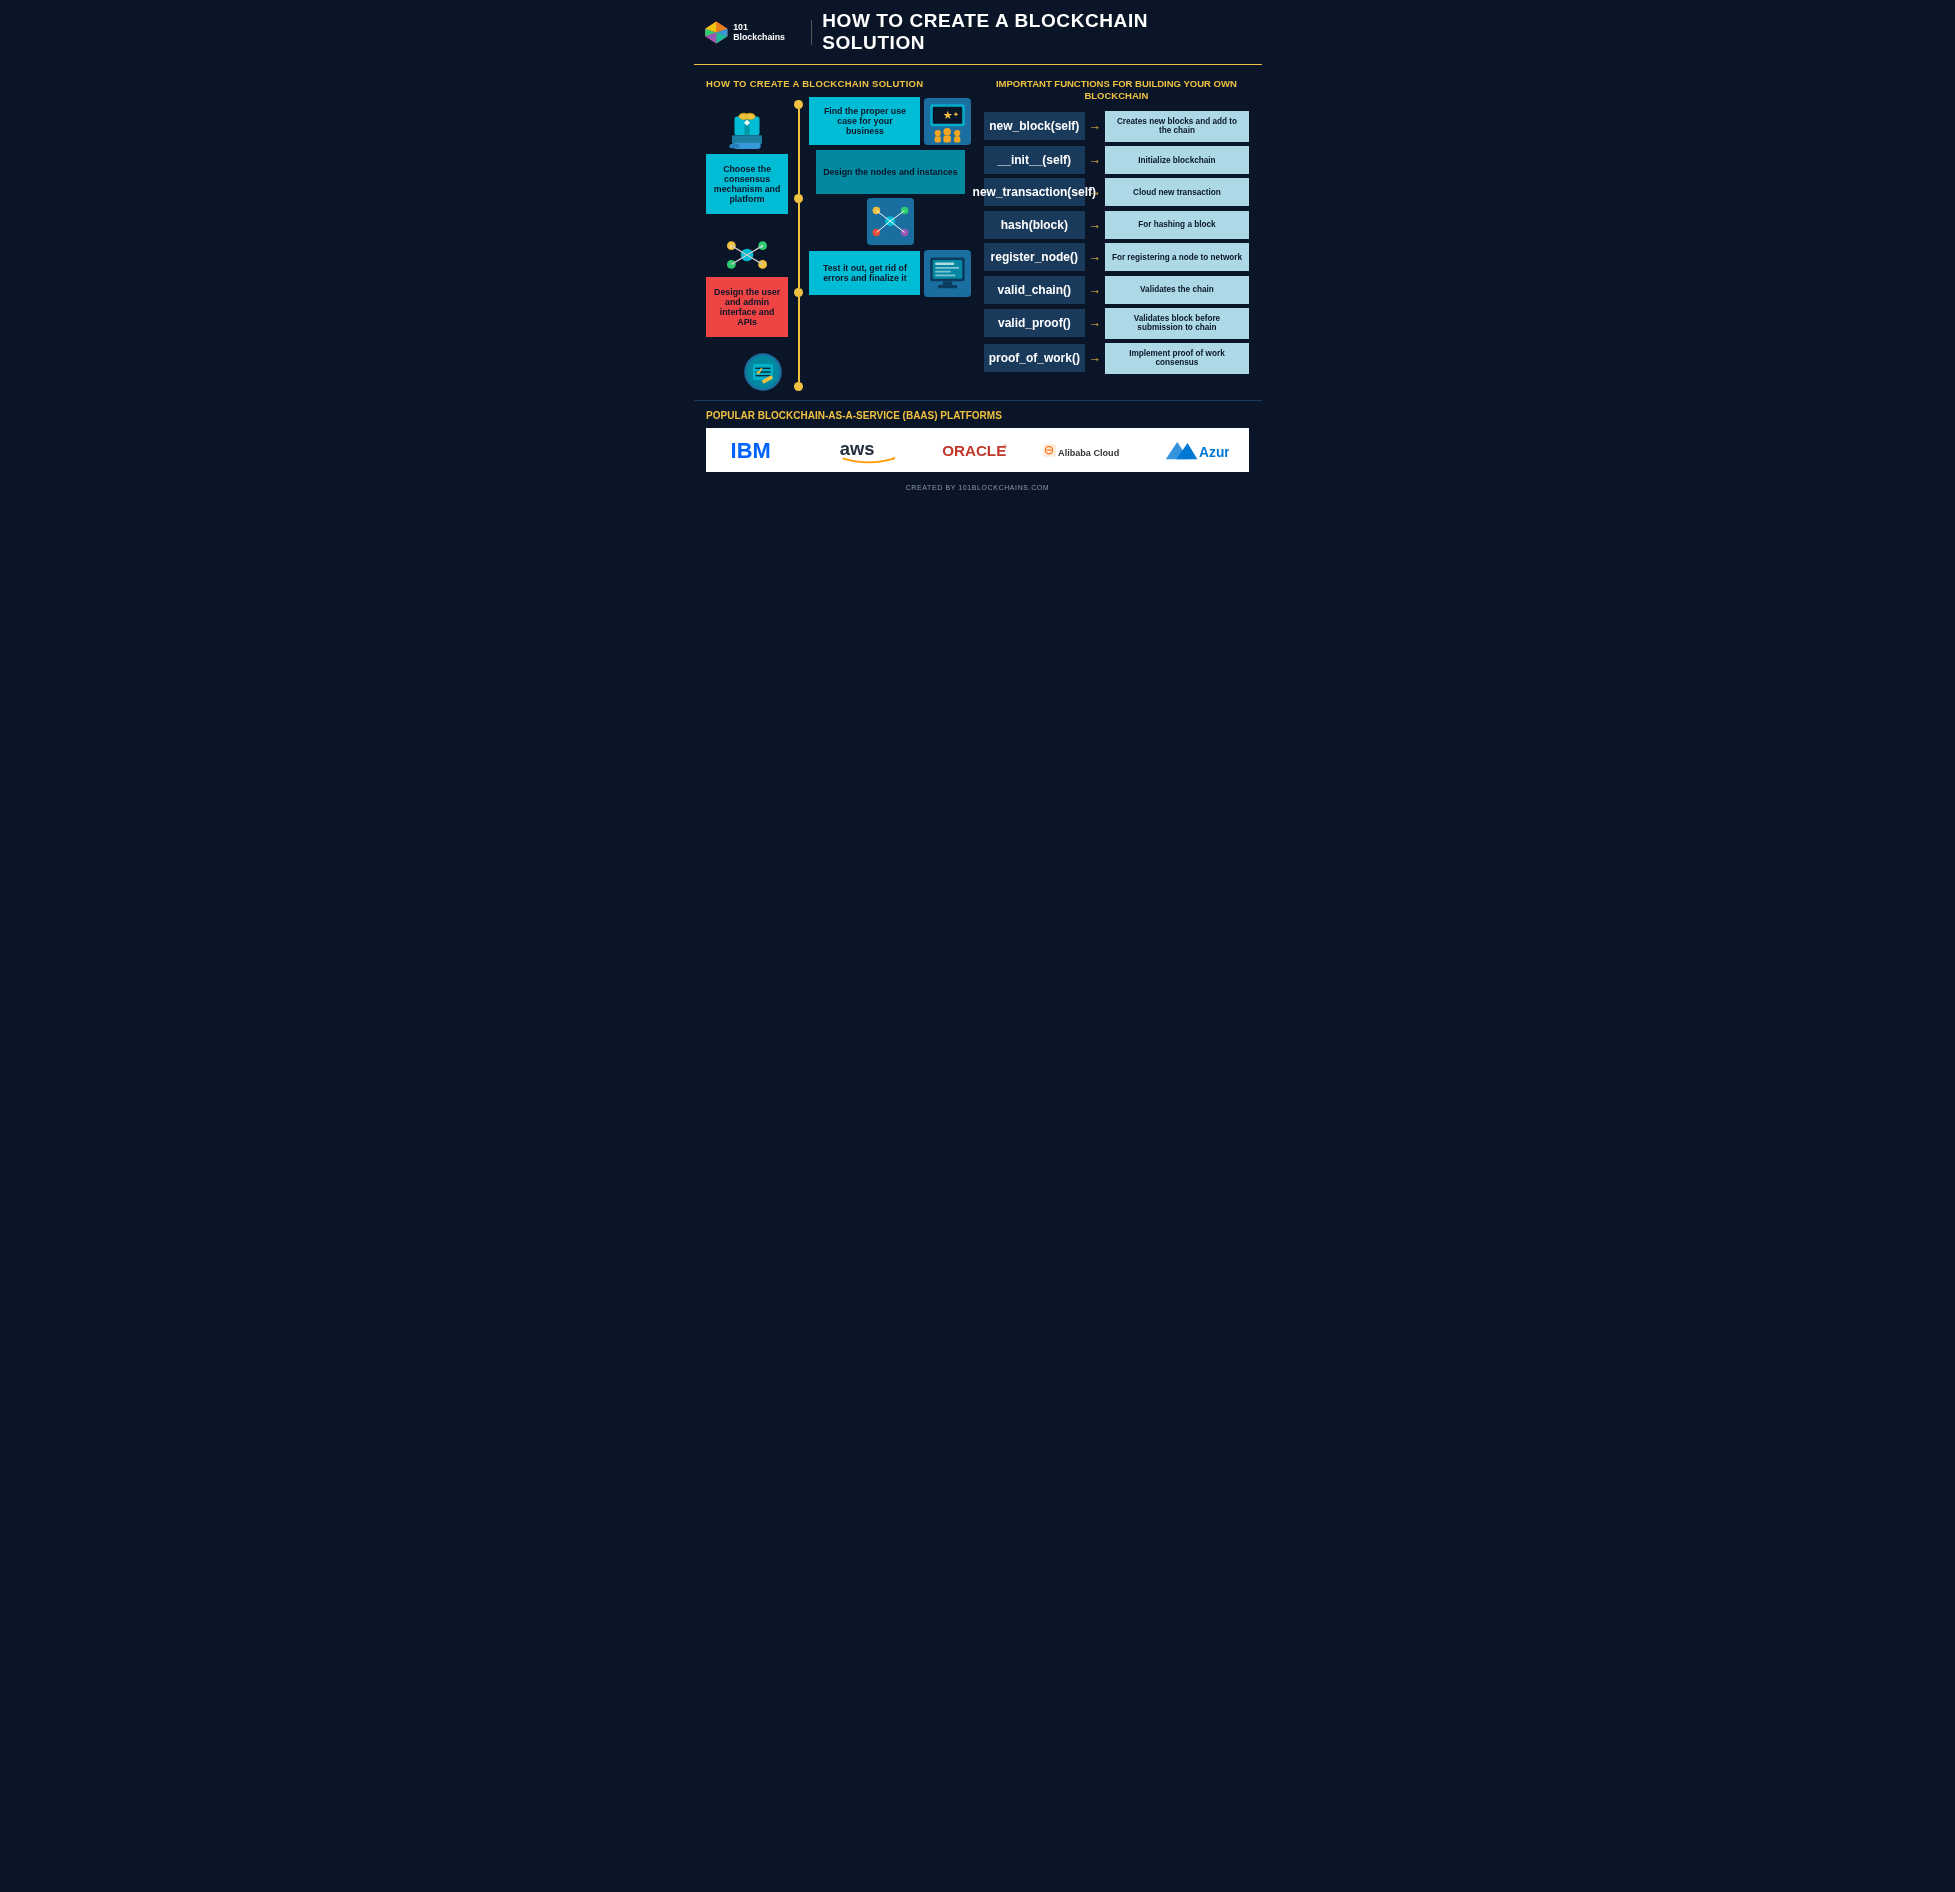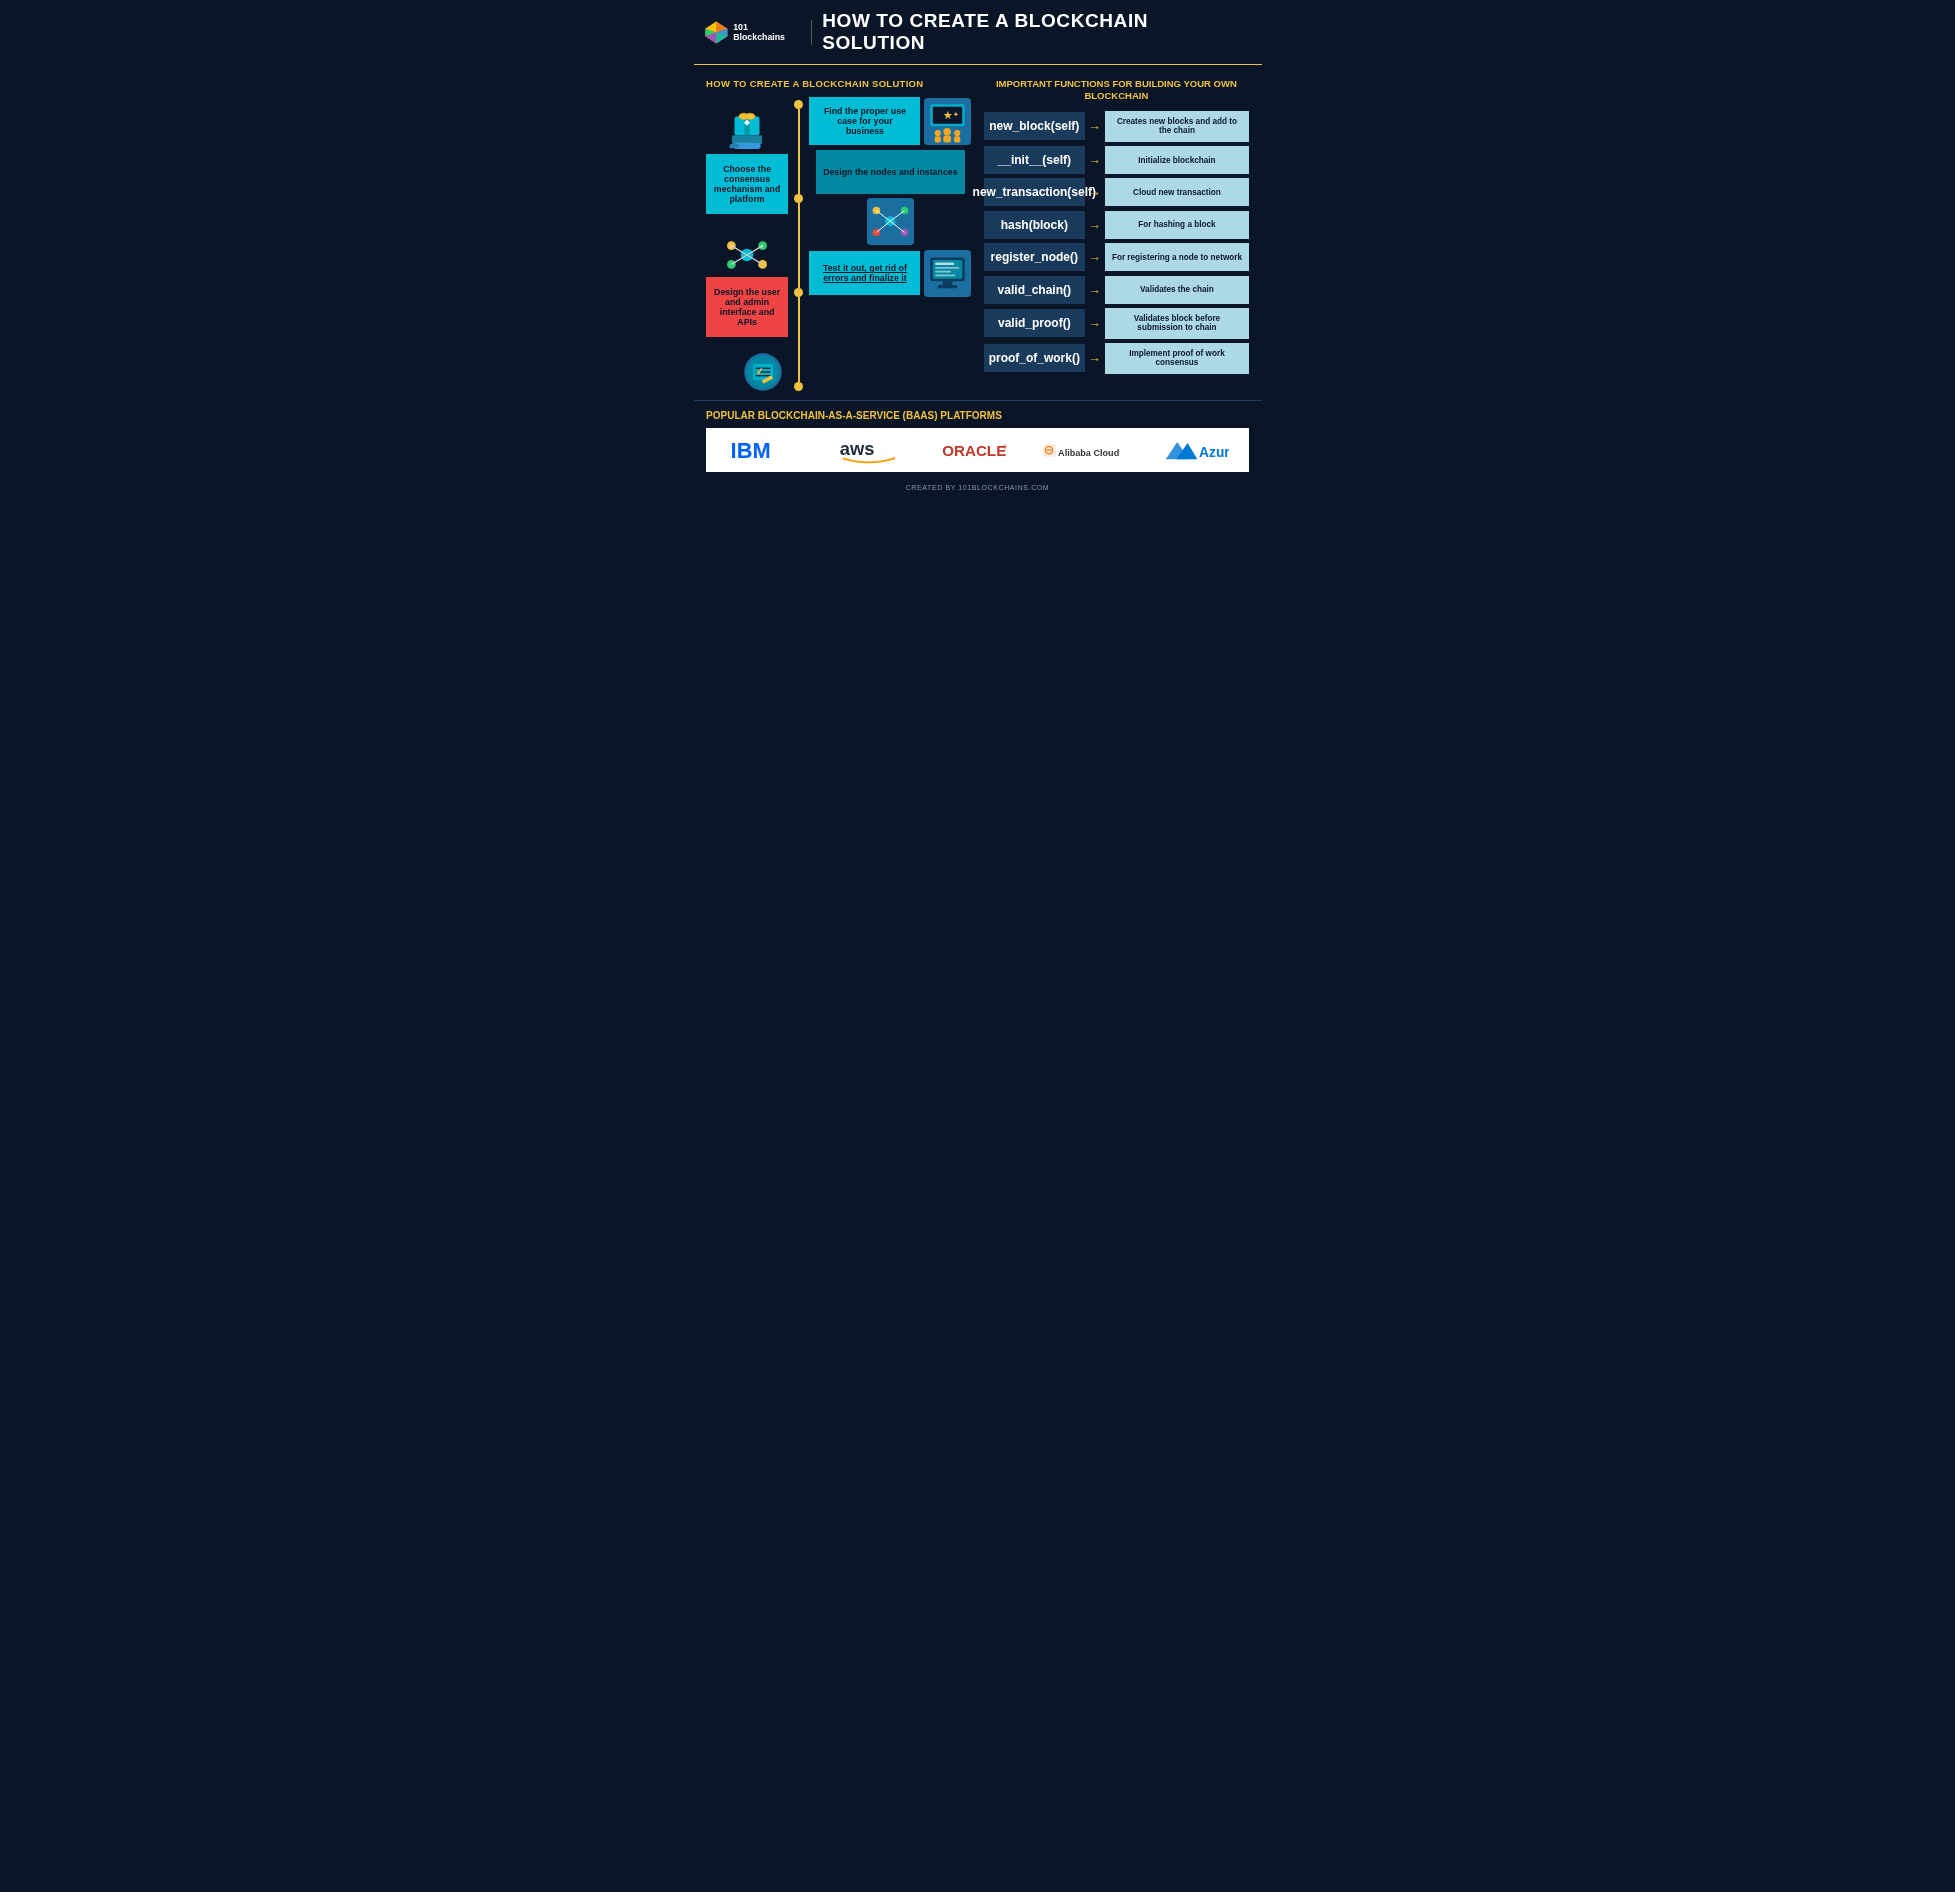--- a/index.html
+++ b/index.html
@@ -356,21 +356,21 @@
             <circle cx="15" cy="55" r="6" fill="#e74c3c"></circle>
             <circle cx="60" cy="55" r="6" fill="#9b59b6"></circle>
             <line x1="37" y1="37" x2="15" y2="20" stroke="white" stroke-width="1.5"></line>
             <line x1="37" y1="37" x2="60" y2="20" stroke="white" stroke-width="1.5"></line>
             <line x1="37" y1="37" x2="15" y2="55" stroke="white" stroke-width="1.5"></line>
             <line x1="37" y1="37" x2="60" y2="55" stroke="white" stroke-width="1.5"></line>
           </svg>
         </div>
 
         <div style="display:flex;flex-direction:row;gap:3.8px;align-items:center;">
-          <div class="step-box" style="background:#00bcd4;text-decoration:underline;">
+          <div class="step-box" style="background:#00bcd4;">
             <span>Test it out, get rid of errors and finalize it</span>
           </div>
 
           <svg width="47" height="47" viewBox="0 0 75 75">
             <rect width="75" height="75" rx="6" fill="#1a6fa0"></rect>
 
             <rect x="10" y="12" width="55" height="38" rx="4" fill="#0a3a5c"></rect>
             <rect x="14" y="16" width="47" height="30" rx="2" fill="#00bcd4" opacity="0.6"></rect>
 
             <rect x="18" y="20" width="30" height="4" rx="1" fill="white" opacity="0.7"></rect>

